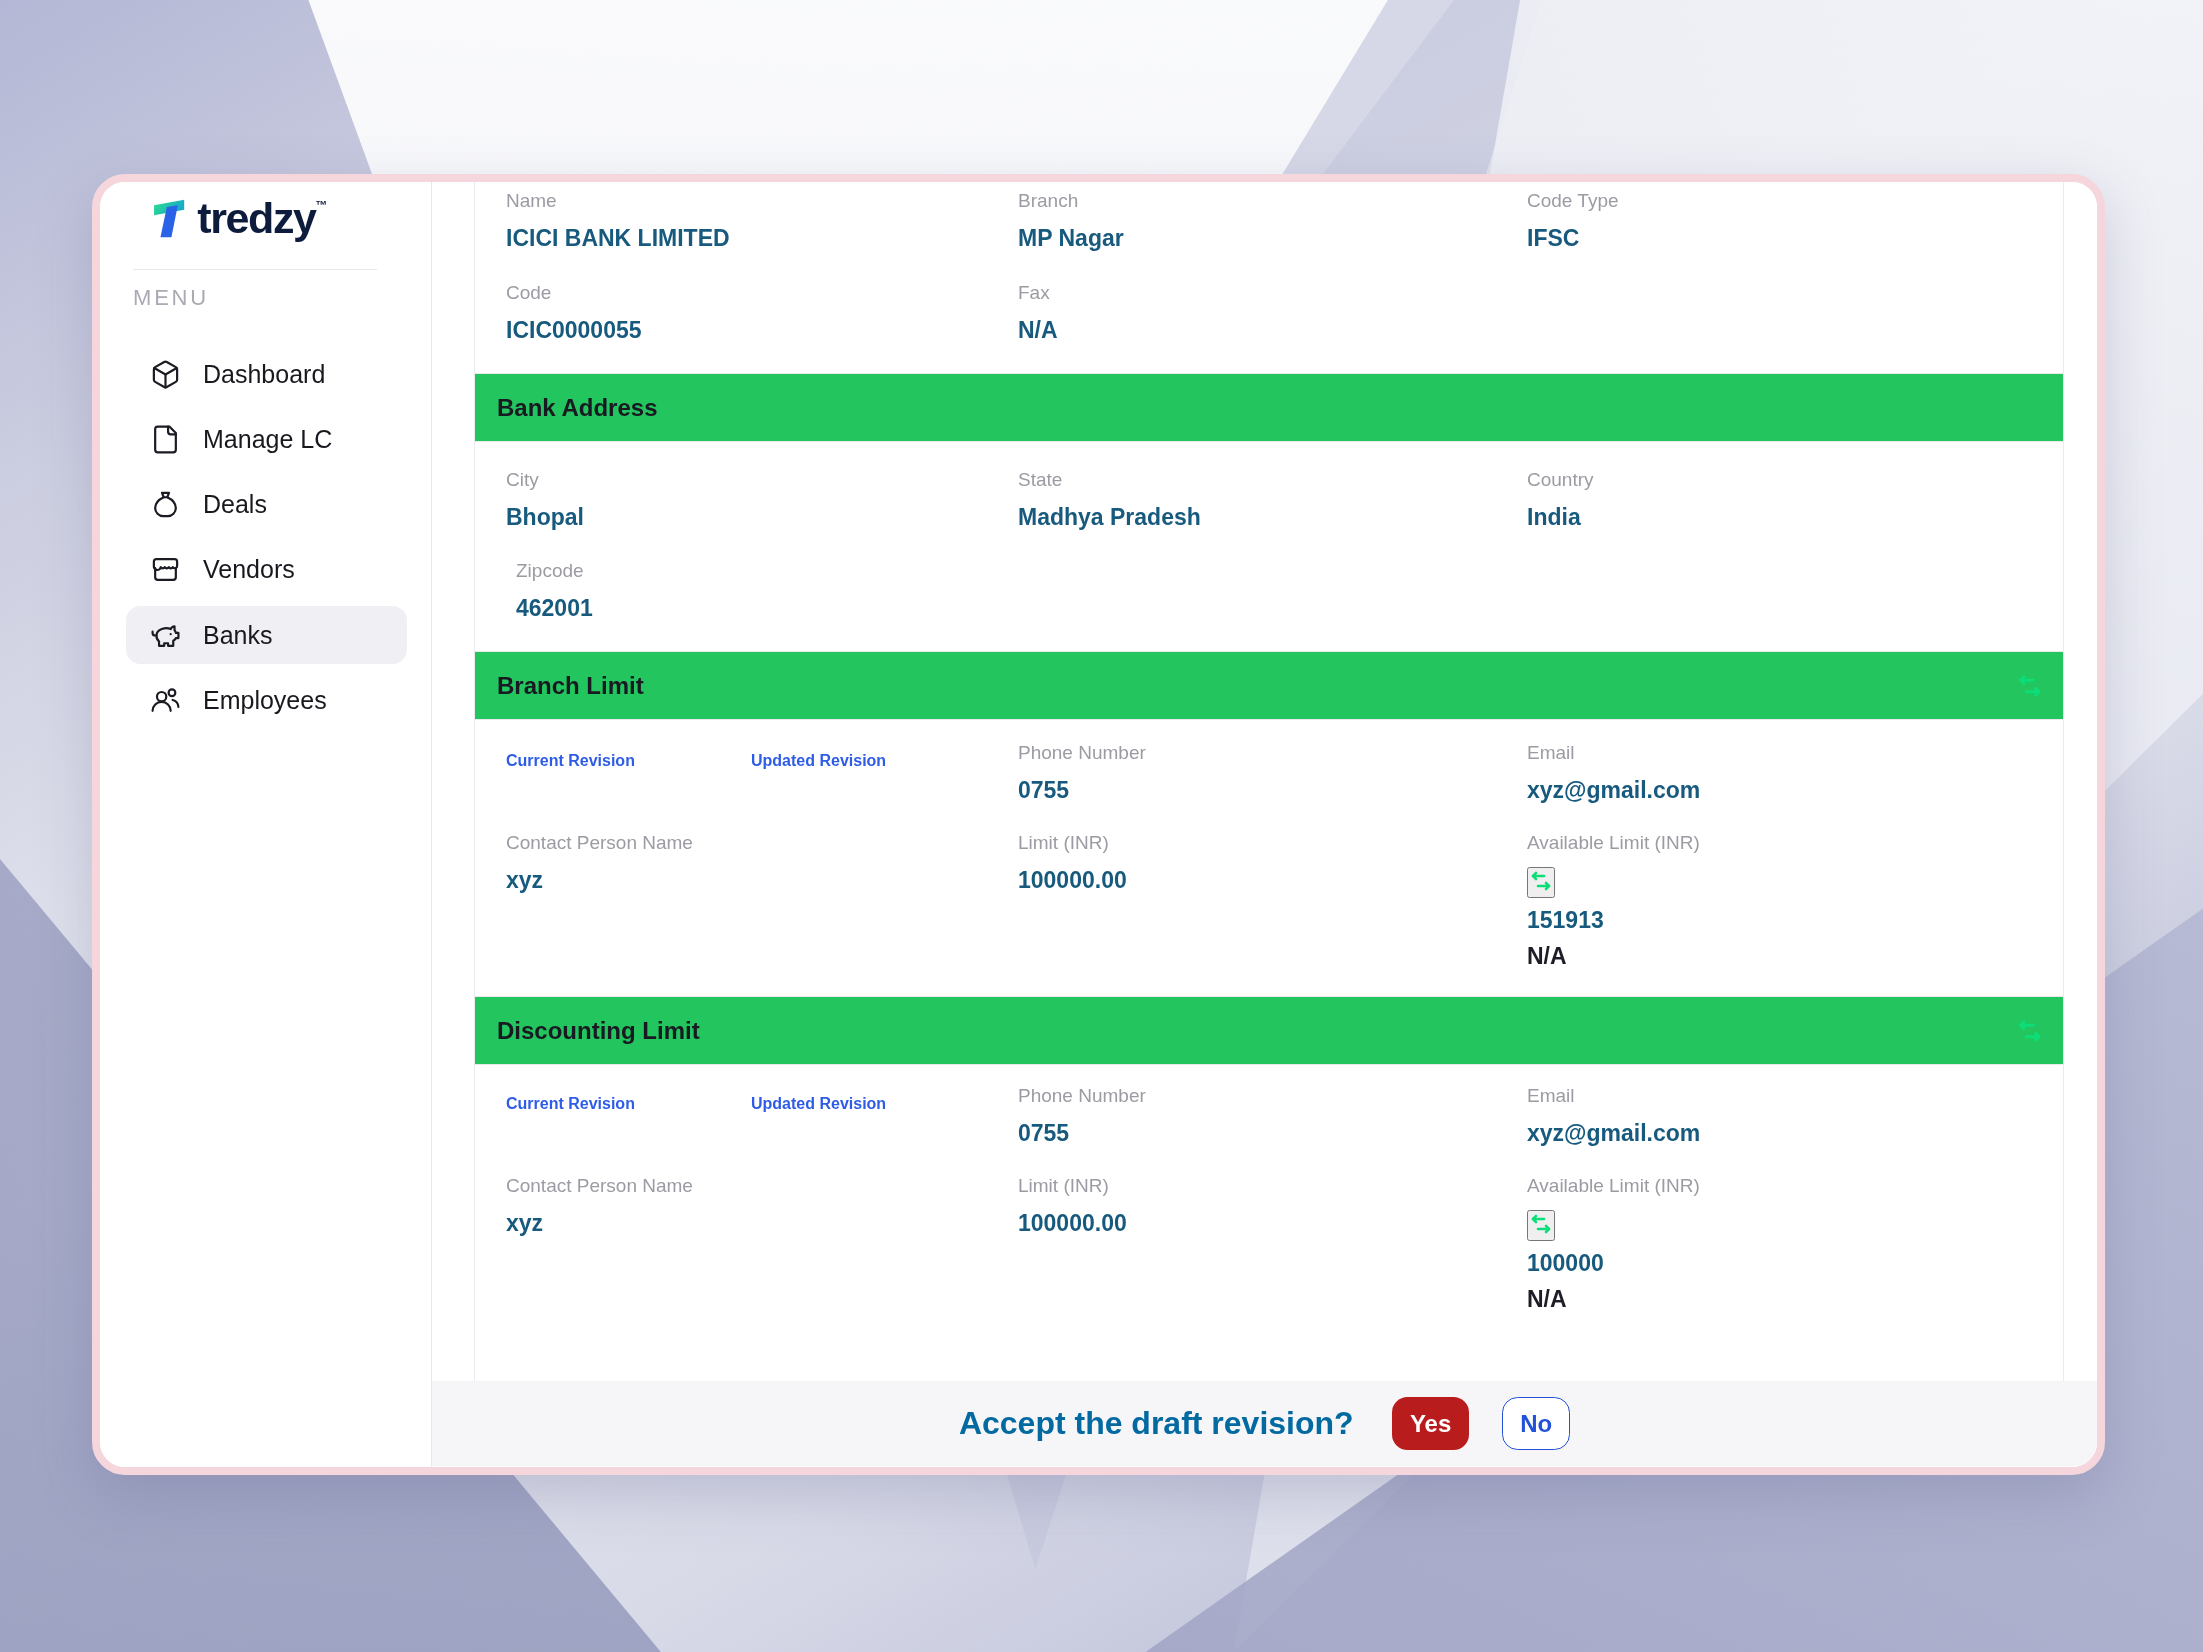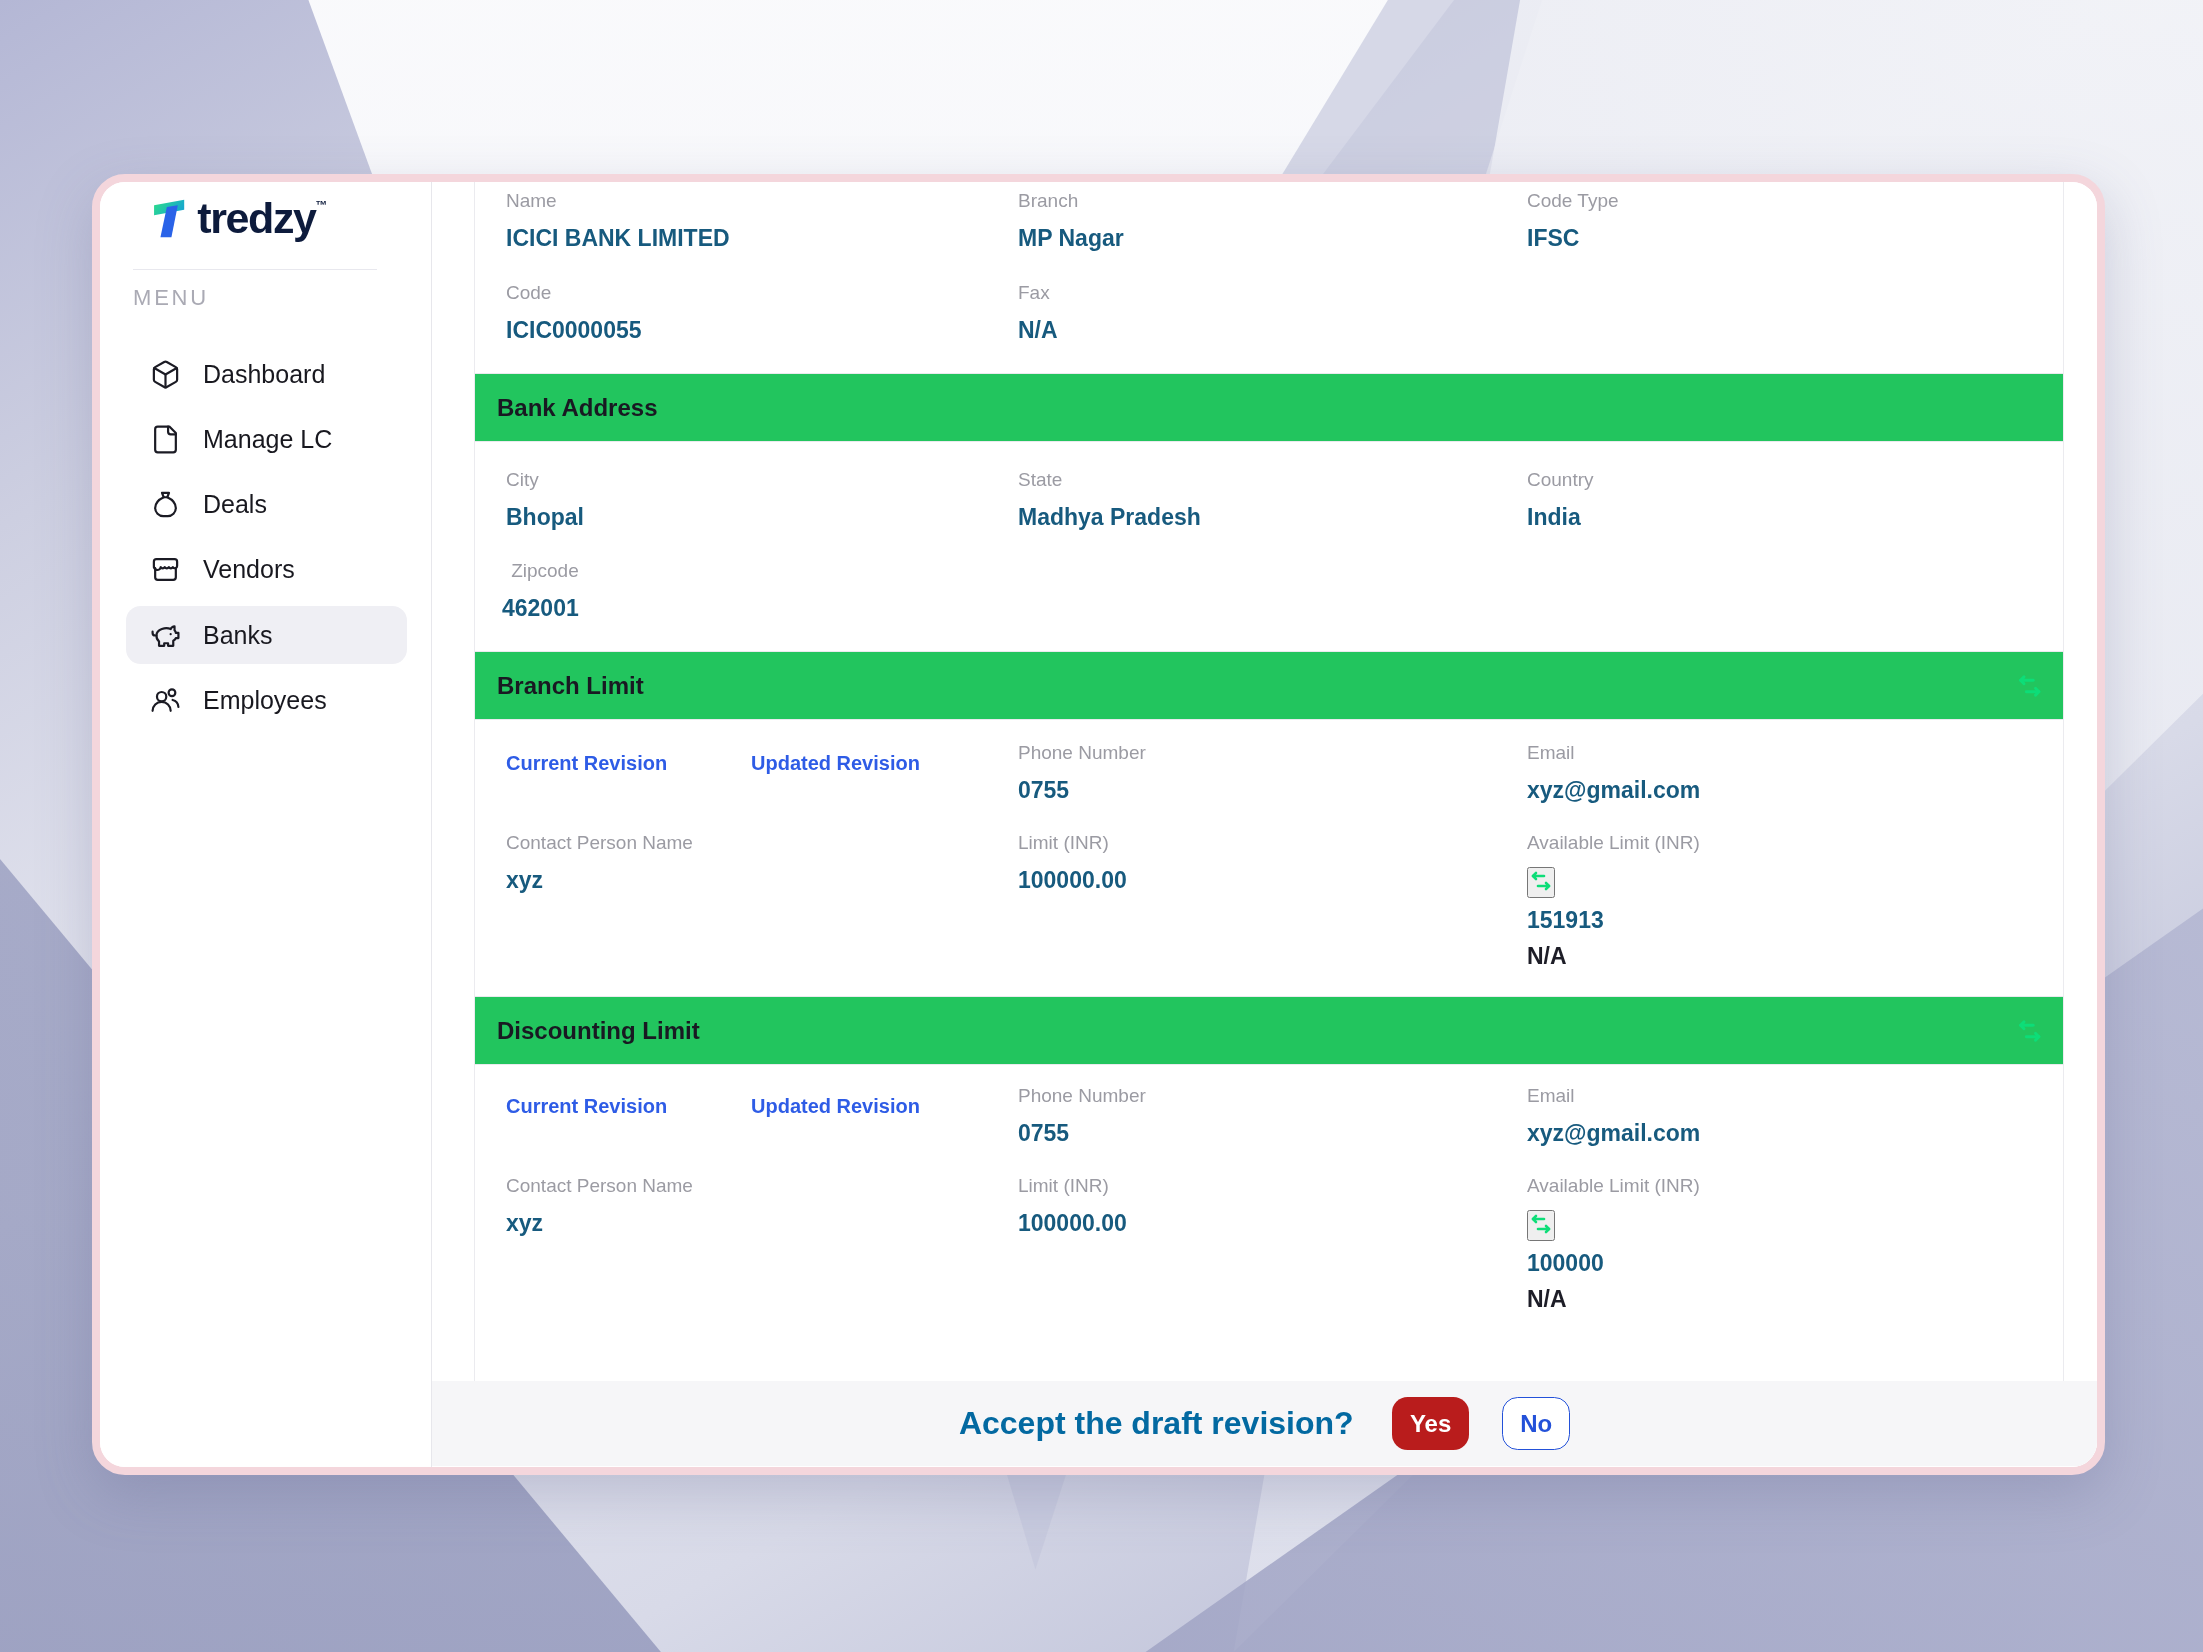--- a/index.html
+++ b/index.html
@@ -62,21 +62,21 @@
 
   .band { position:absolute; left:0; width:100%; height:69px; background:#22c55e;
     border-top:0.9px solid #eaeaee; border-bottom:0.9px solid #eaeaee;
     display:flex; align-items:center; }
   .band-title { margin-left:22px; font-size:24px; font-weight:600; color:#191922; }
   .band .swap-btn { position:absolute; right:20px; top:50%; transform:translateY(-50%);
     background:none; border:none; cursor:pointer; line-height:0; }
   .swap-svg { width:27.5px; height:27.5px; stroke:#0ddd78; fill:none; stroke-width:2.6;
     stroke-linecap:round; stroke-linejoin:round; }
 
-  .tab-link { position:absolute; font-size:20px; font-weight:600; color:#2e5ce6;
+  .tab-link { position:absolute; font-size:16px; font-weight:600; color:#2e5ce6;
     background:none; border:none; cursor:pointer; font-family:inherit; padding:0; }
 
   .avail-swap { display:block; margin-bottom:9.2px; }
   .avail-swap svg { width:24px; height:24px; stroke:#0ddd78; fill:none; stroke-width:2.6;
     stroke-linecap:round; stroke-linejoin:round; }
   .avail .val { margin-bottom:9.2px; }
   .avail .na { font-size:23px; color:#1d1d27; font-weight:600; }
 
   
   .footer { position:absolute; left:0; right:0; top:1199px; height:85px; background:#f6f6f8;
@@ -200,21 +200,21 @@
           <div class="val">Bhopal</div>
         </div>
         <div class="field" style="left:543px; top:288px;">
           <div class="lbl">State</div>
           <div class="val">Madhya Pradesh</div>
         </div>
         <div class="field" style="left:1052px; top:288px;">
           <div class="lbl">Country</div>
           <div class="val">India</div>
         </div>
-        <div class="field" style="left:27px; top:379px;text-align:right;">
+        <div class="field" style="left:41px; top:379px;">
           <div class="lbl">Zipcode</div>
           <div class="val">462001</div>
         </div>
 
         <div class="band" style="top:469px;">
           <div class="band-title">Branch Limit</div>
           <button class="swap-btn">
             <svg class="swap-svg" viewBox="0 0 24 24">
               <path d="M15 7H4"></path>
                 <path d="m7 4-3 3 3 3"></path>

